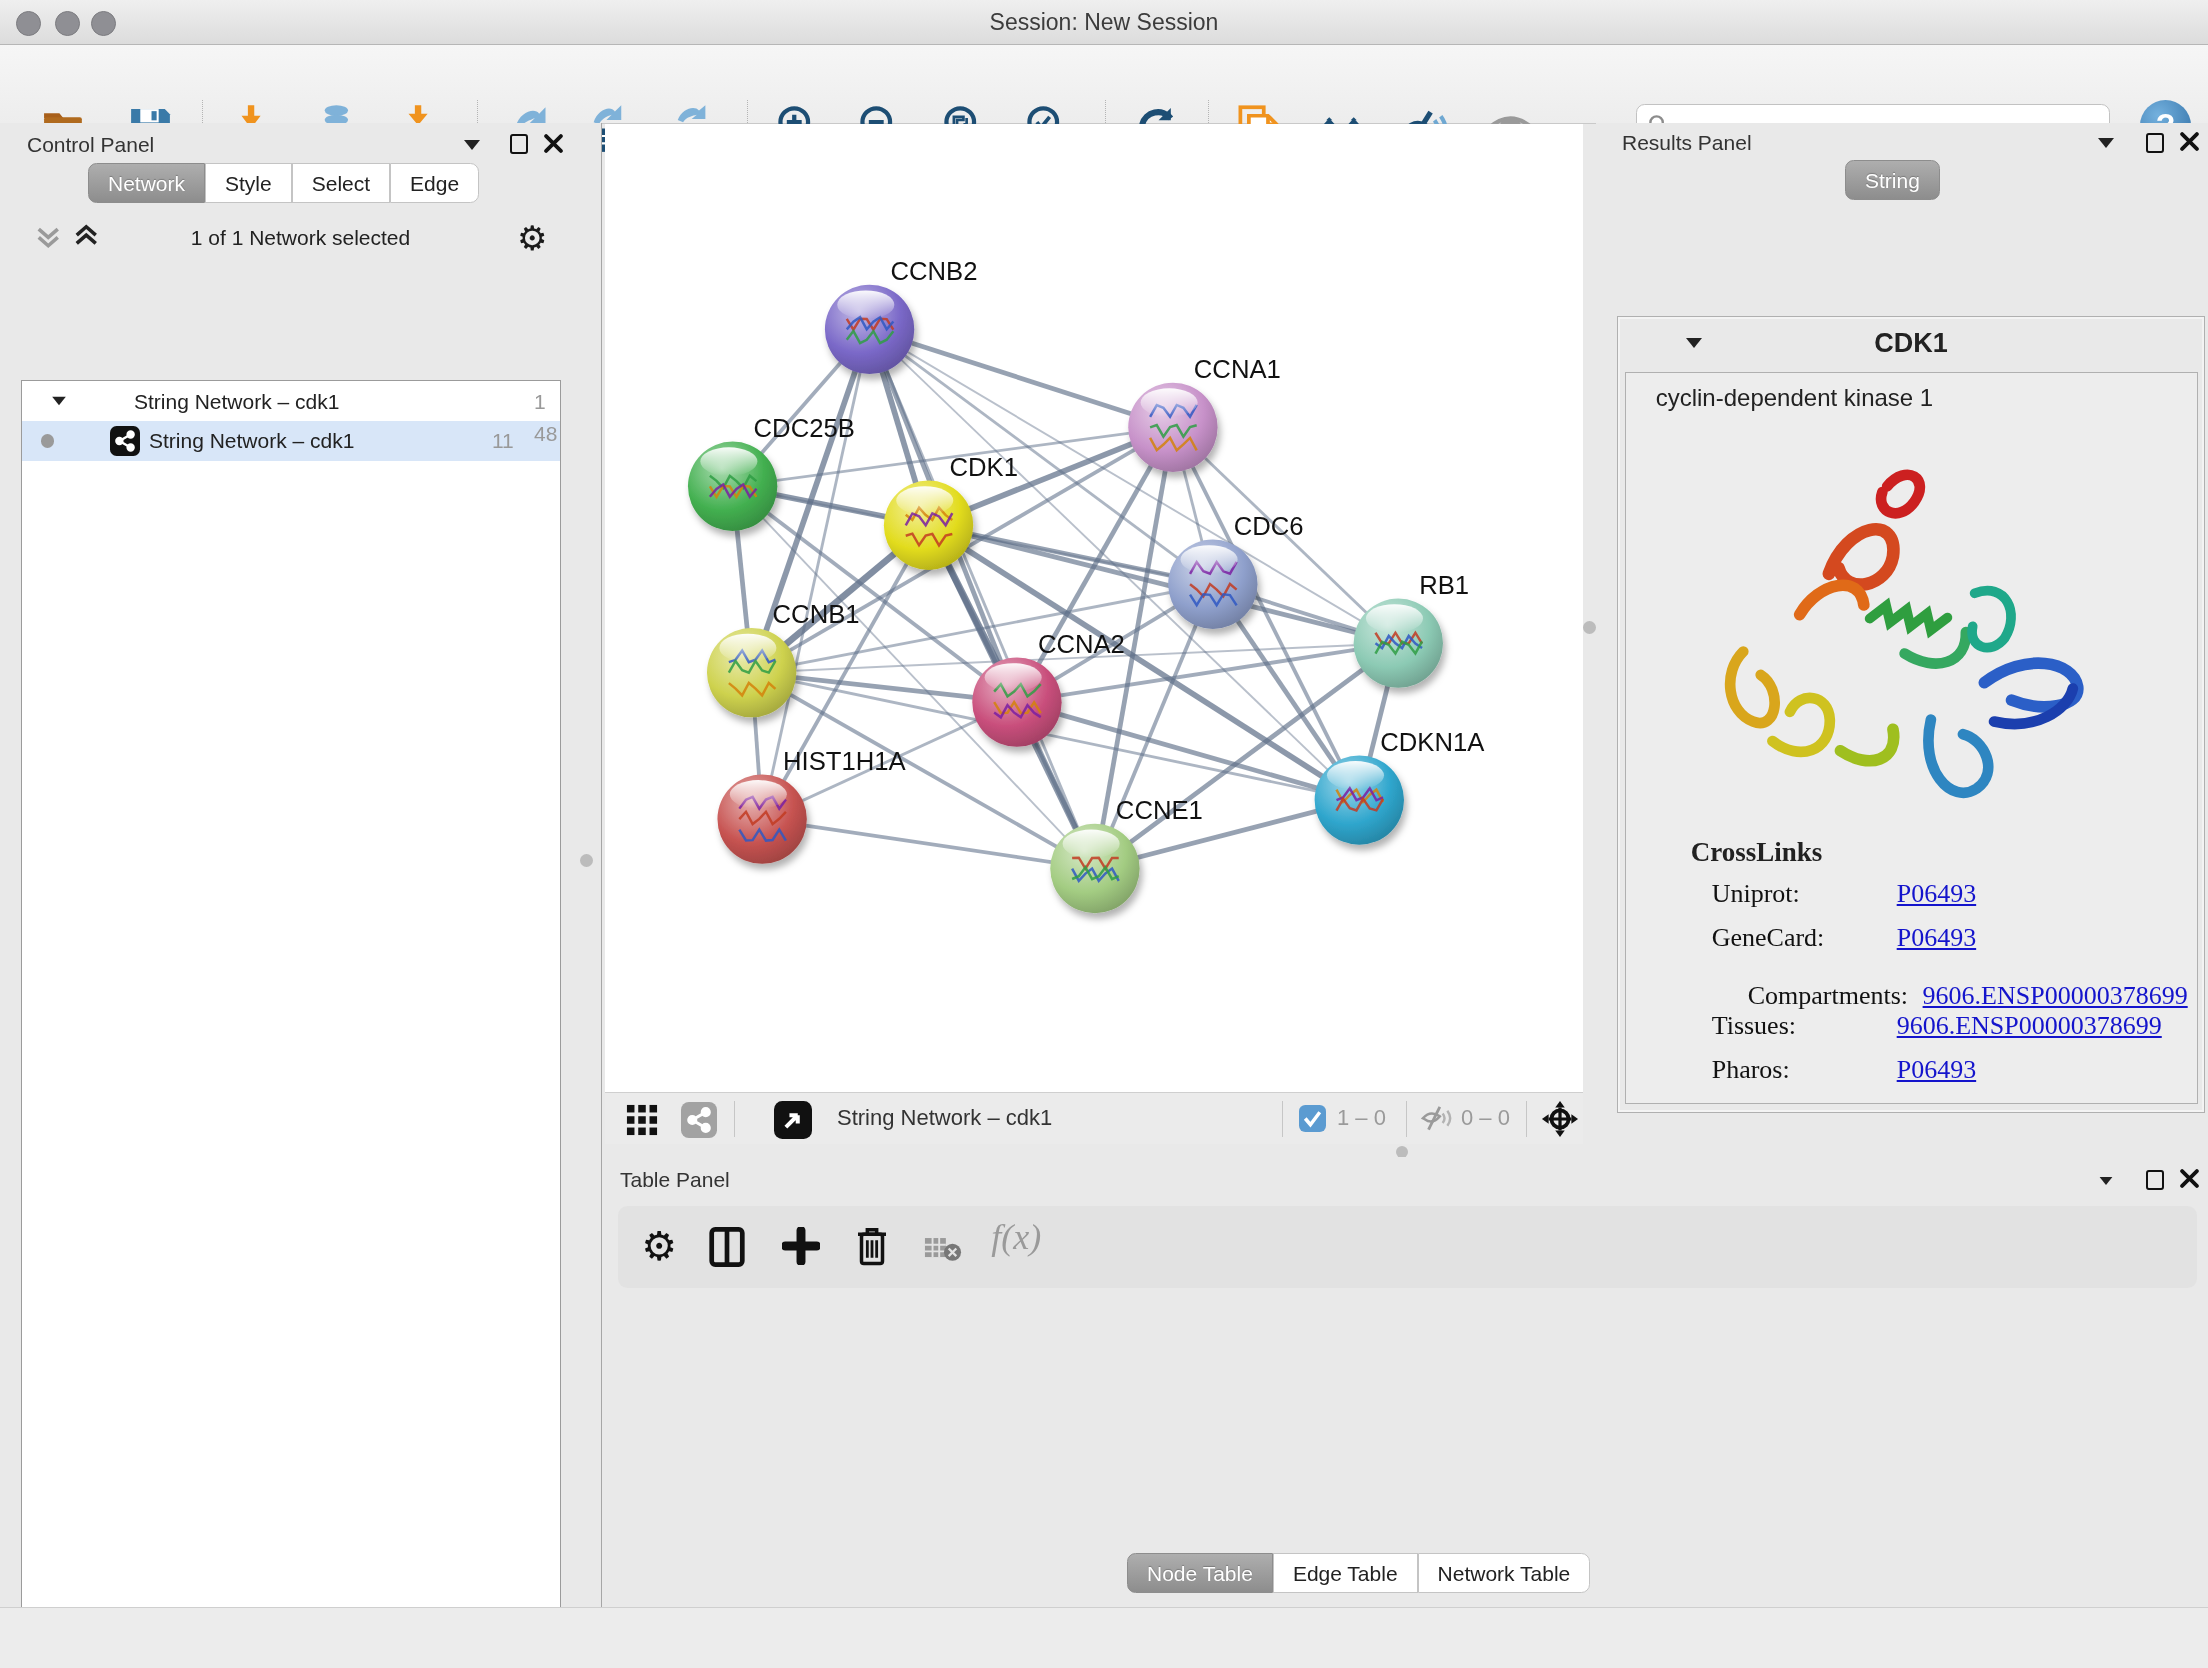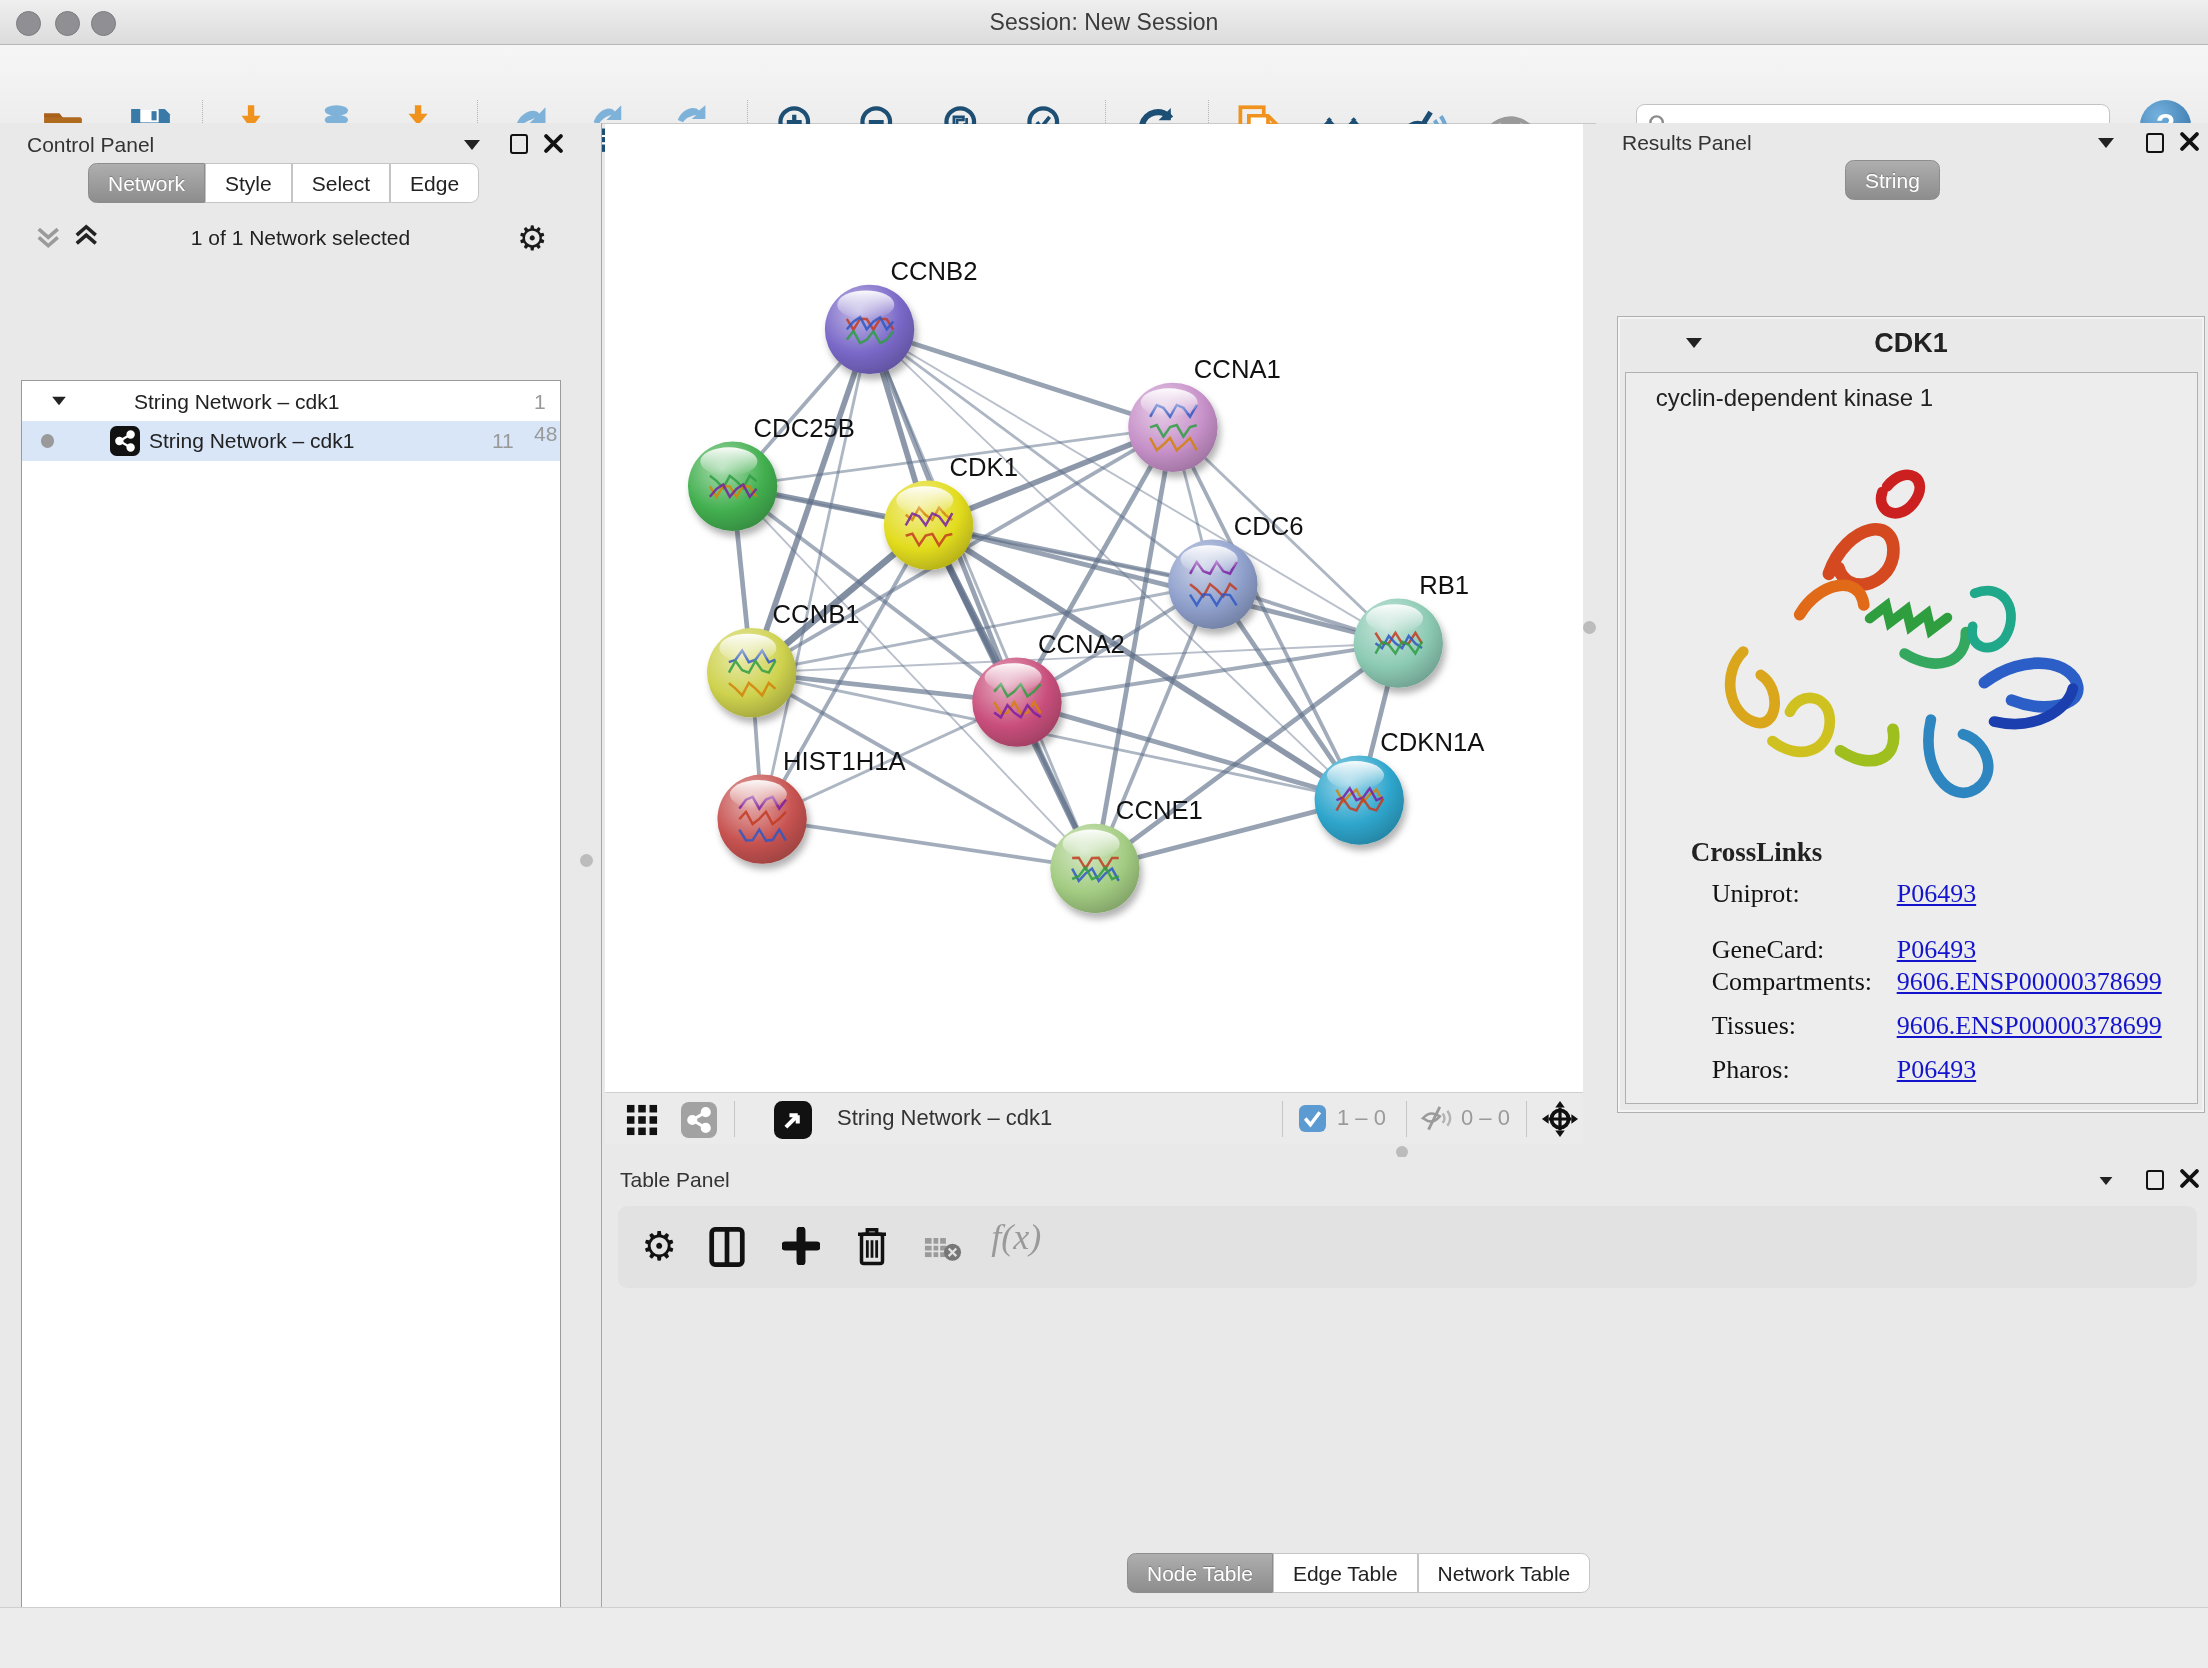--- a/index.html
+++ b/index.html
@@ -569,24 +569,24 @@
         <path d="M310 262 C352 230,402 240,406 266 C409 288,368 292,338 280" stroke="#2b5fc7" stroke-width="12"></path>
         <path d="M320 302 C362 312,396 290,401 268" stroke="#1b3fae" stroke-width="11"></path>
       </svg>
       <span class="abs" style="left:65px;top:464px;font-family:'Liberation Serif',serif;font-size:27px;font-weight:bold">CrossLinks</span>
       <div class="abs" id="crosslinks" style="left:86px;top:506px;width:476px">
           <div style="display: flex; height: 44px; align-items: baseline;">
             <span class="xlabel" style="width: 185px;">Uniprot:</span>
             <a class="xlink" href="#">P06493</a>
           </div>
           <div style="display: flex; height: 44px; align-items: baseline;">
-            <span class="xlabel" style="width: 185px; margin-top: 12px;">GeneCard:</span>
+            <span class="xlabel" style="width: 185px;">GeneCard:</span>
             <a class="xlink" href="#">P06493</a>
           </div>
-          <div style="display: flex; height: 44px; align-items: flex-start;">
+          <div style="display: flex; height: 44px; align-items: flex-end; margin-left: 36px;">
             <span class="xlabel" style="width: 185px;">Compartments:</span>
             <a class="xlink" href="#">9606.ENSP00000378699</a>
           </div>
           <div style="display: flex; height: 44px; align-items: baseline;">
             <span class="xlabel" style="width: 185px;">Tissues:</span>
             <a class="xlink" href="#">9606.ENSP00000378699</a>
           </div>
           <div style="display: flex; height: 44px; align-items: baseline;">
             <span class="xlabel" style="width: 185px;">Pharos:</span>
             <a class="xlink" href="#">P06493</a>

